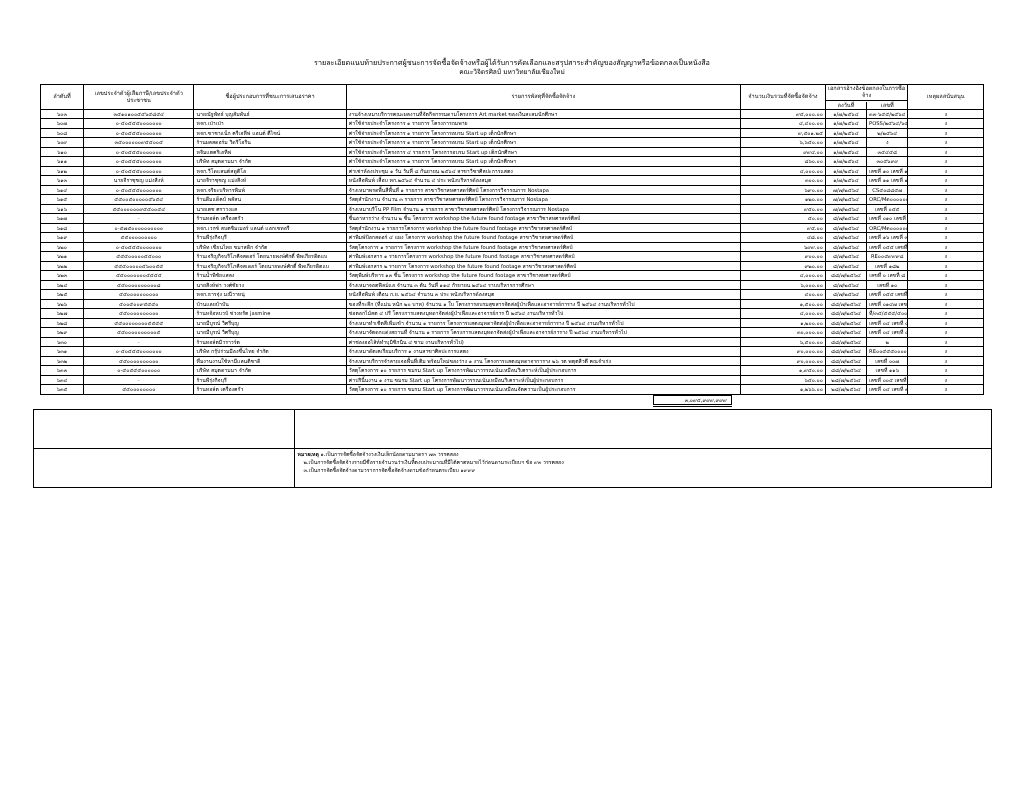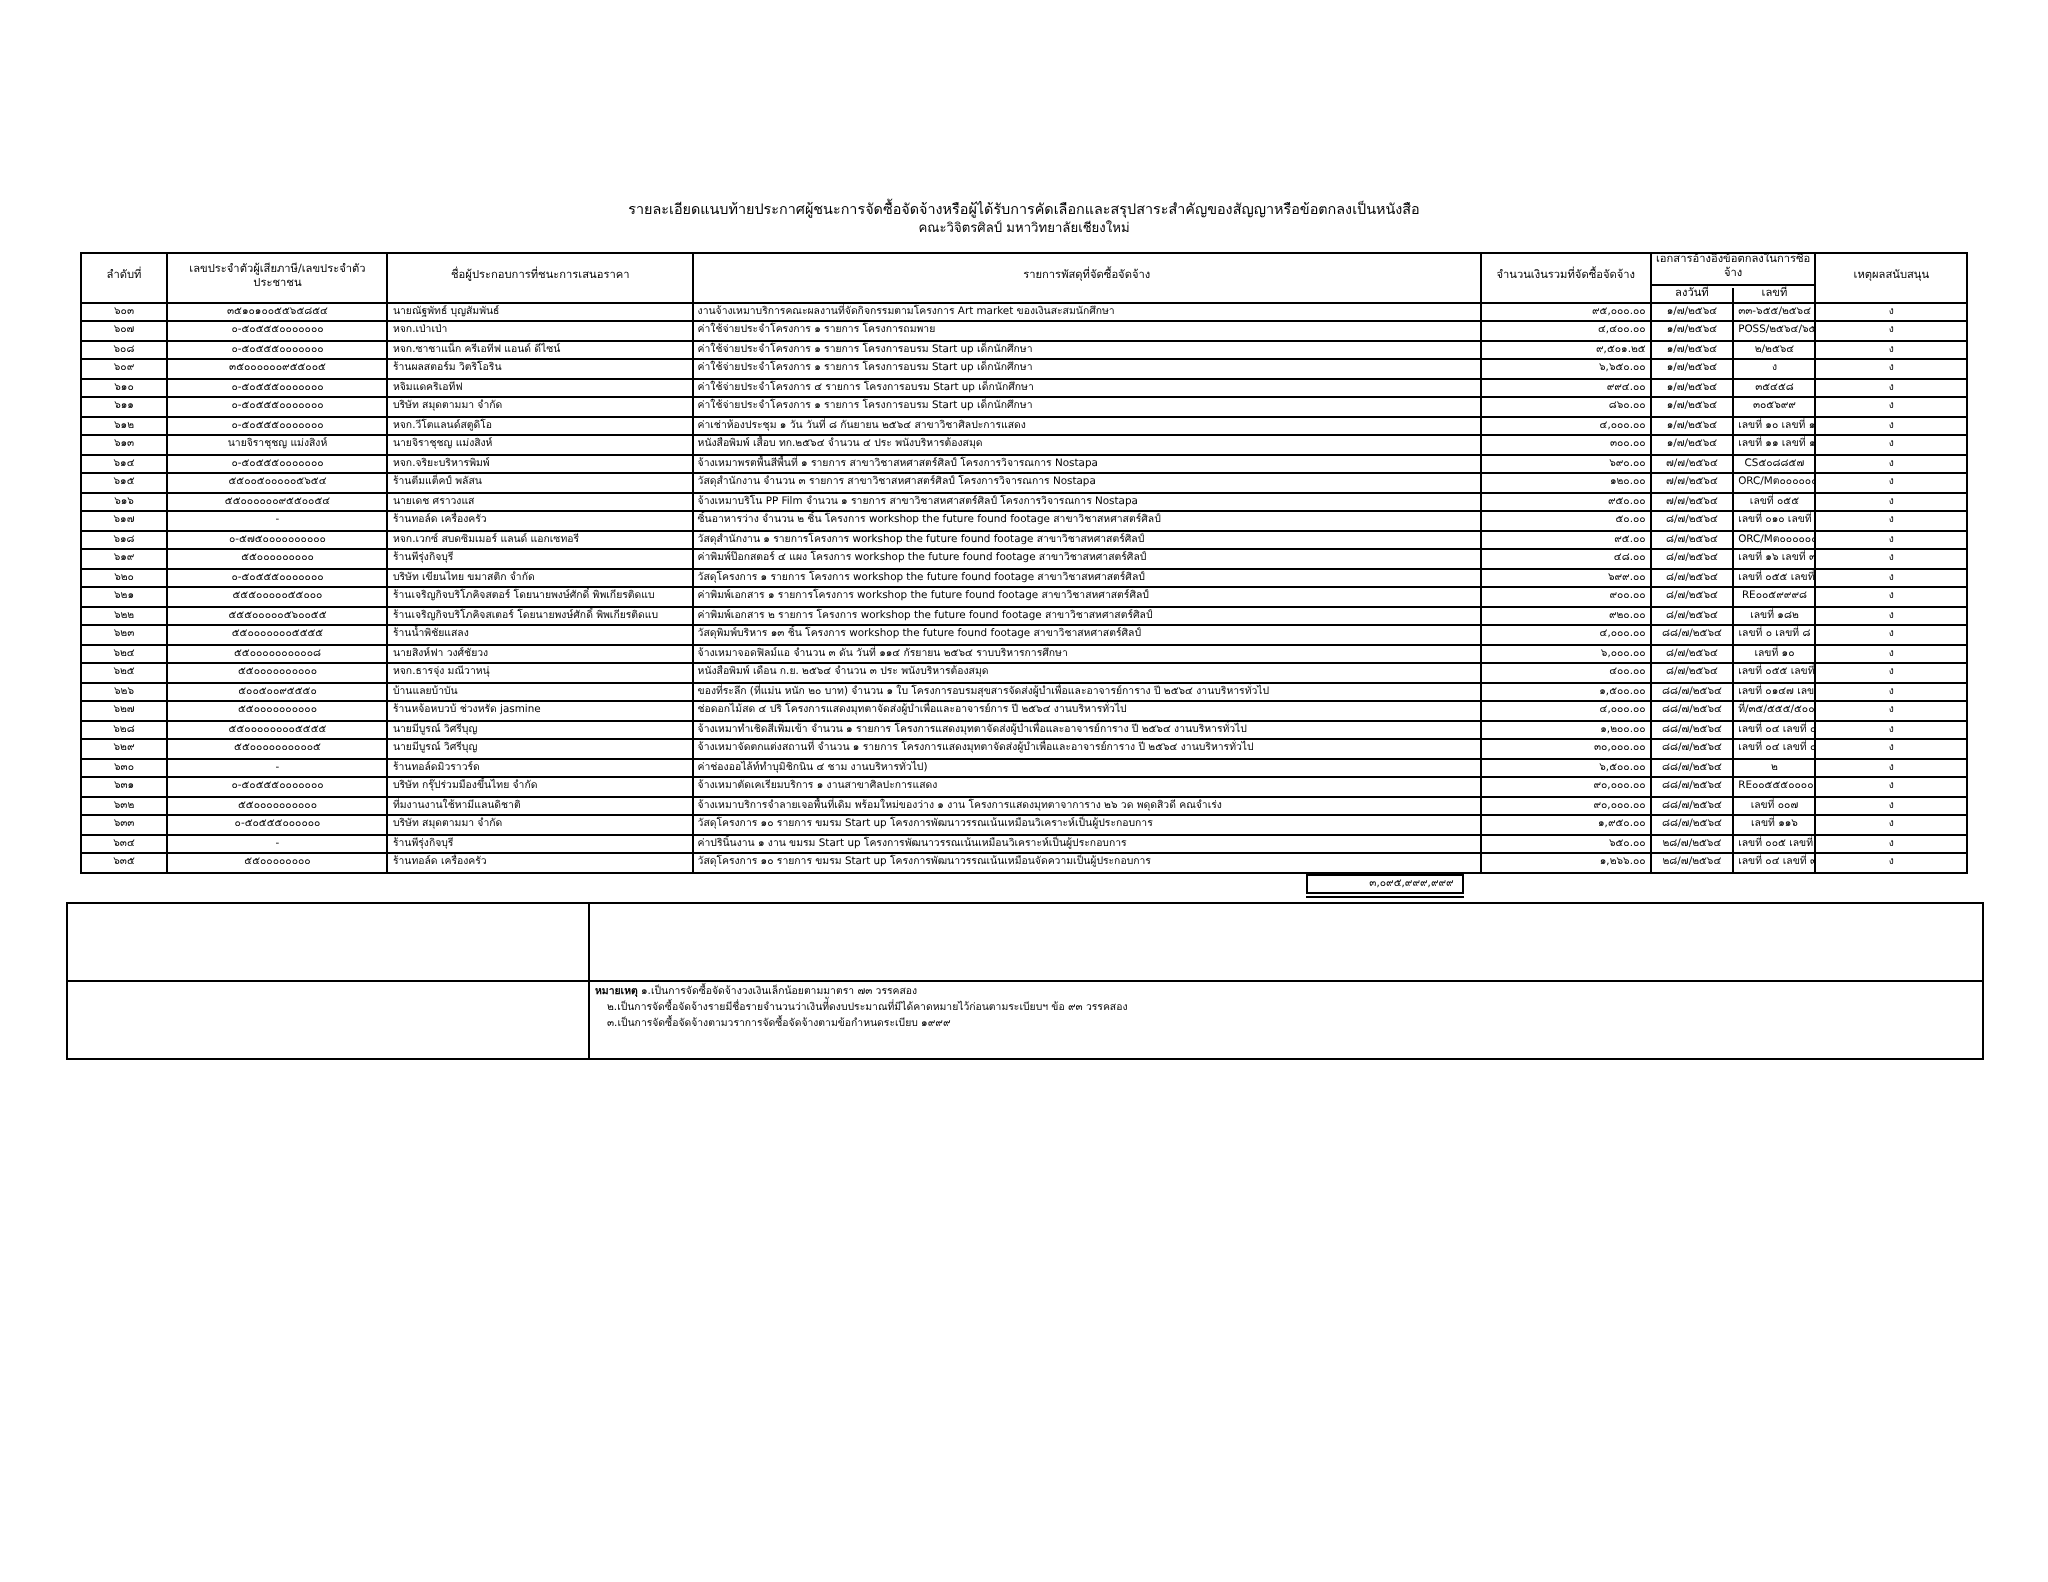--- a/index.html
+++ b/index.html
@@ -15,21 +15,21 @@
     overflow: hidden;
   }
   .page {
     position: relative;
     width: 1024px;
     height: 791px;
     box-sizing: border-box;
   }
   .titleblock {
     text-align: center;
-    padding-top: 100px;
+    padding-top: 58px;
     line-height: 1.45;
   }
   .titleblock .t1 { font-size: 7.2px; }
   .titleblock .t2 { font-size: 6.6px; }
   .titleblock .t3 { font-size: 6.6px; }
 
   table.main {
     border-collapse: collapse;
     margin: 6px auto 0 auto;
     width: 944px;

